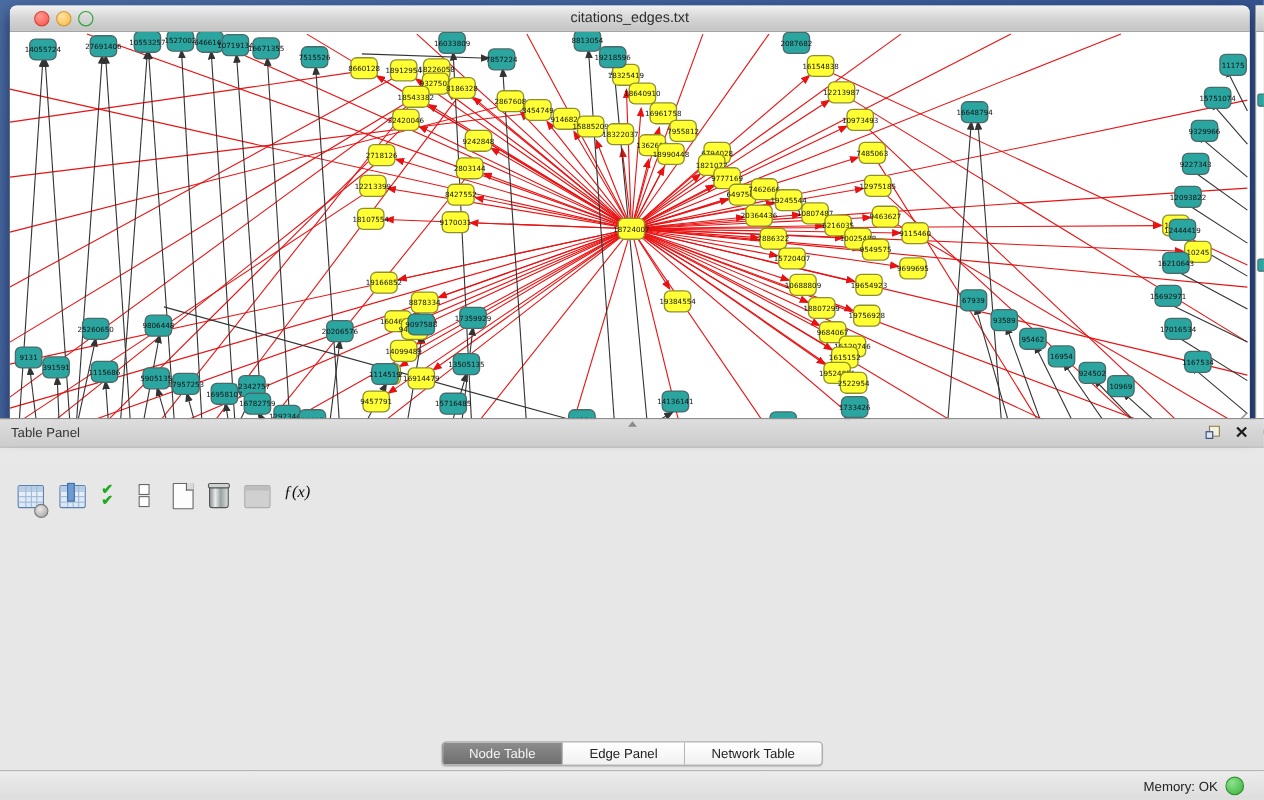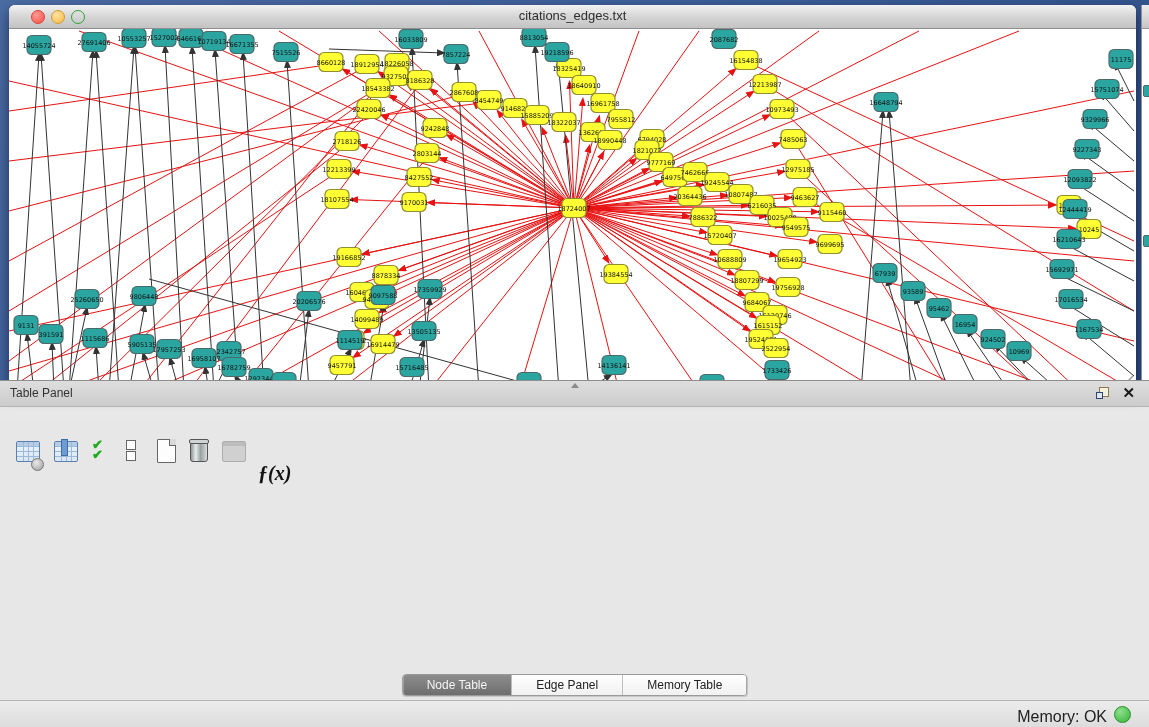--- a/index.html
+++ b/index.html
@@ -57,35 +57,35 @@
   .rowsq.b{top:13px;}
   .page{position:absolute;left:3px;top:1px;width:17px;height:22px;background:#fdfdfd;border:1px solid #666;border-radius:1px;}
   .page:before{content:"";position:absolute;right:-1px;top:-1px;width:6px;height:6px;
     background:#d9d9d9;border-left:1px solid #666;border-bottom:1px solid #666;}
   .trash{position:absolute;left:4px;top:4px;width:16px;height:18px;border-radius:2px 2px 3px 3px;
     background:linear-gradient(90deg,#8f9494,#e8ecec 30%,#9aa0a0 60%,#d7dbdb);border:1px solid #555;}
   .trash:before{content:"";position:absolute;left:-2px;top:-4px;width:18px;height:3px;background:#cfd3d3;border:1px solid #555;border-radius:2px;}
   .gridgray{position:absolute;left:2px;top:3px;width:22px;height:19px;border:1px solid #9a9a9a;border-radius:2px;
     background:#c9c9c9;opacity:.75;}
   .gridgray .hdr{position:absolute;left:0;top:0;right:0;height:4px;background:#b0b0b0;}
-  .fx{position:absolute;left:0;top:2px;font-family:"Liberation Serif",serif;font-style:italic;font-weight:bold;font-size:20px;color:#111;margin-top:22px;}
+  .fx{position:absolute;left:0;top:2px;font-family:"Liberation Serif",serif;font-style:italic;font-weight:normal;font-size:15px;color:#111;}
 
   
   #tabsrow{position:absolute;left:0;top:674px;width:1149px;height:22px;}
   #seg{position:absolute;left:50%;transform:translateX(-50%);top:0;display:flex;height:20px;
     border:1px solid #9a9a9a;border-radius:4px;overflow:hidden;background:#fff;box-shadow:0 1px 1px rgba(0,0,0,.15);}
   .segbtn{display:flex;align-items:center;justify-content:center;font-size:12px;color:#222;
     padding:0 24px;border-right:1px solid #b5b5b5;background:linear-gradient(#ffffff,#f1f1f1);}
   .segbtn:last-child{border-right:none;}
   .segbtn.active{background:linear-gradient(#8d8d8d,#6e6e6e);color:#f4f4f4;}
 
   
   #statusbar{position:absolute;left:0;top:700px;width:1149px;height:27px;
     background:linear-gradient(#ececec,#dcdcdc);border-top:1px solid #b5b5b5;}
-  #memlabel{position:absolute;right:42px;top:7px;font-size:16px;color:#222;padding-left:16px;}
+  #memlabel{position:absolute;right:42px;top:7px;font-size:12px;color:#222;padding-left:16px;}
   #memdot{position:absolute;right:18px;top:5px;width:15px;height:15px;border-radius:50%;
     background:radial-gradient(circle at 35% 30%,#8fe08f,#35b435);border:1px solid #2c8f2c;}
 </style>
 </head>
 <body>
 
 <div id="stage">
 
   <div id="desktop">
     <div id="netwin">
@@ -569,21 +569,21 @@
           <span class="fx">ƒ(x)</span>
         </span>
     </div>
 
   </div>
 
   <div id="tabsrow">
     <div id="seg">
         <div class="segbtn active">Node Table</div>
         <div class="segbtn">Edge Panel</div>
-        <div class="segbtn">Memory Table</div>
+        <div class="segbtn">Network Table</div>
       </div>
   </div>
 
   <div id="statusbar">
     <span id="memlabel">Memory: OK</span>
     <span id="memdot"></span>
   </div>
 
 </div>
 

